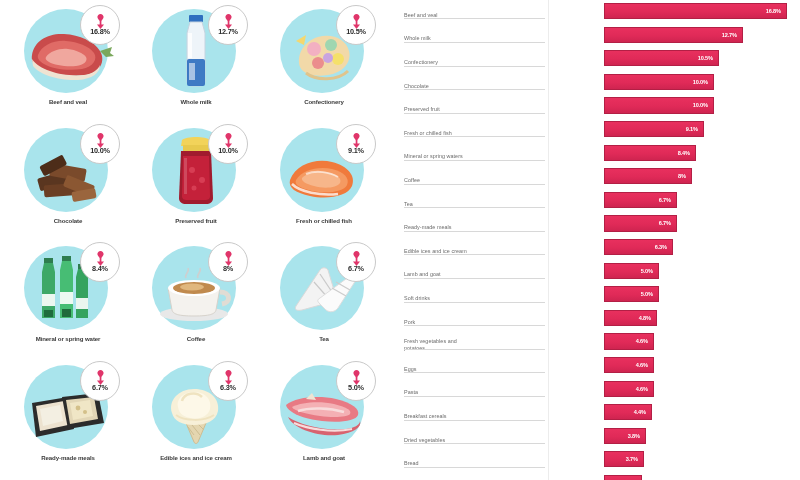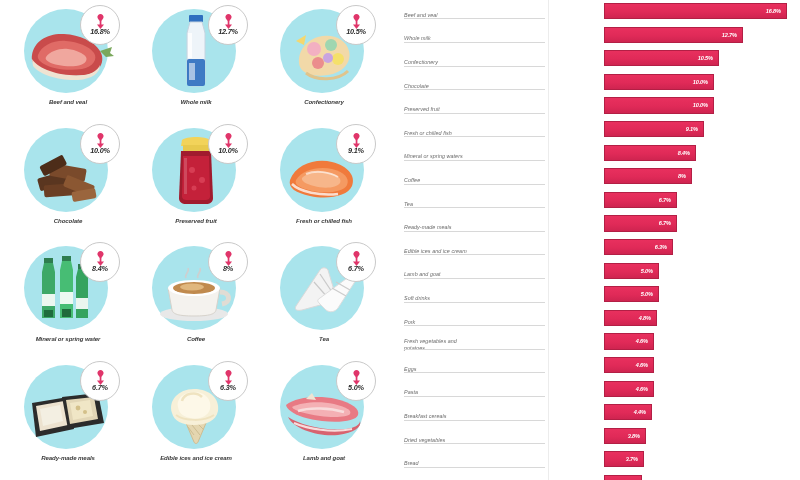--- a/index.html
+++ b/index.html
@@ -2,21 +2,21 @@
 <html><head>
 <meta charset="utf-8">
 <title>Food price decrease infographic</title>
 <style>
   html,body{margin:0;padding:0;}
   body{
     width:800px;height:480px;overflow:hidden;background:#ffffff;
     font-family:"Liberation Sans","DejaVu Sans",sans-serif;
     -webkit-font-smoothing:antialiased;
   }
-  #root{position:relative;width:800px;height:456px;font-style:italic;}
+  #root{position:relative;width:800px;height:456px;}
 
   
   #icon-panel{
     position:absolute;left:0;top:0;width:392px;height:480px;
     display:grid;grid-template-columns:repeat(3,1fr);grid-template-rows:repeat(4,1fr);
     box-sizing:border-box;padding:2px 4px 4px 4px;
   }
   .icon-cell{position:relative;display:flex;flex-direction:column;align-items:center;justify-content:flex-start;}
   .disc-wrap{position:relative;width:104px;height:92px;margin-top:3px;}
   .disc{

